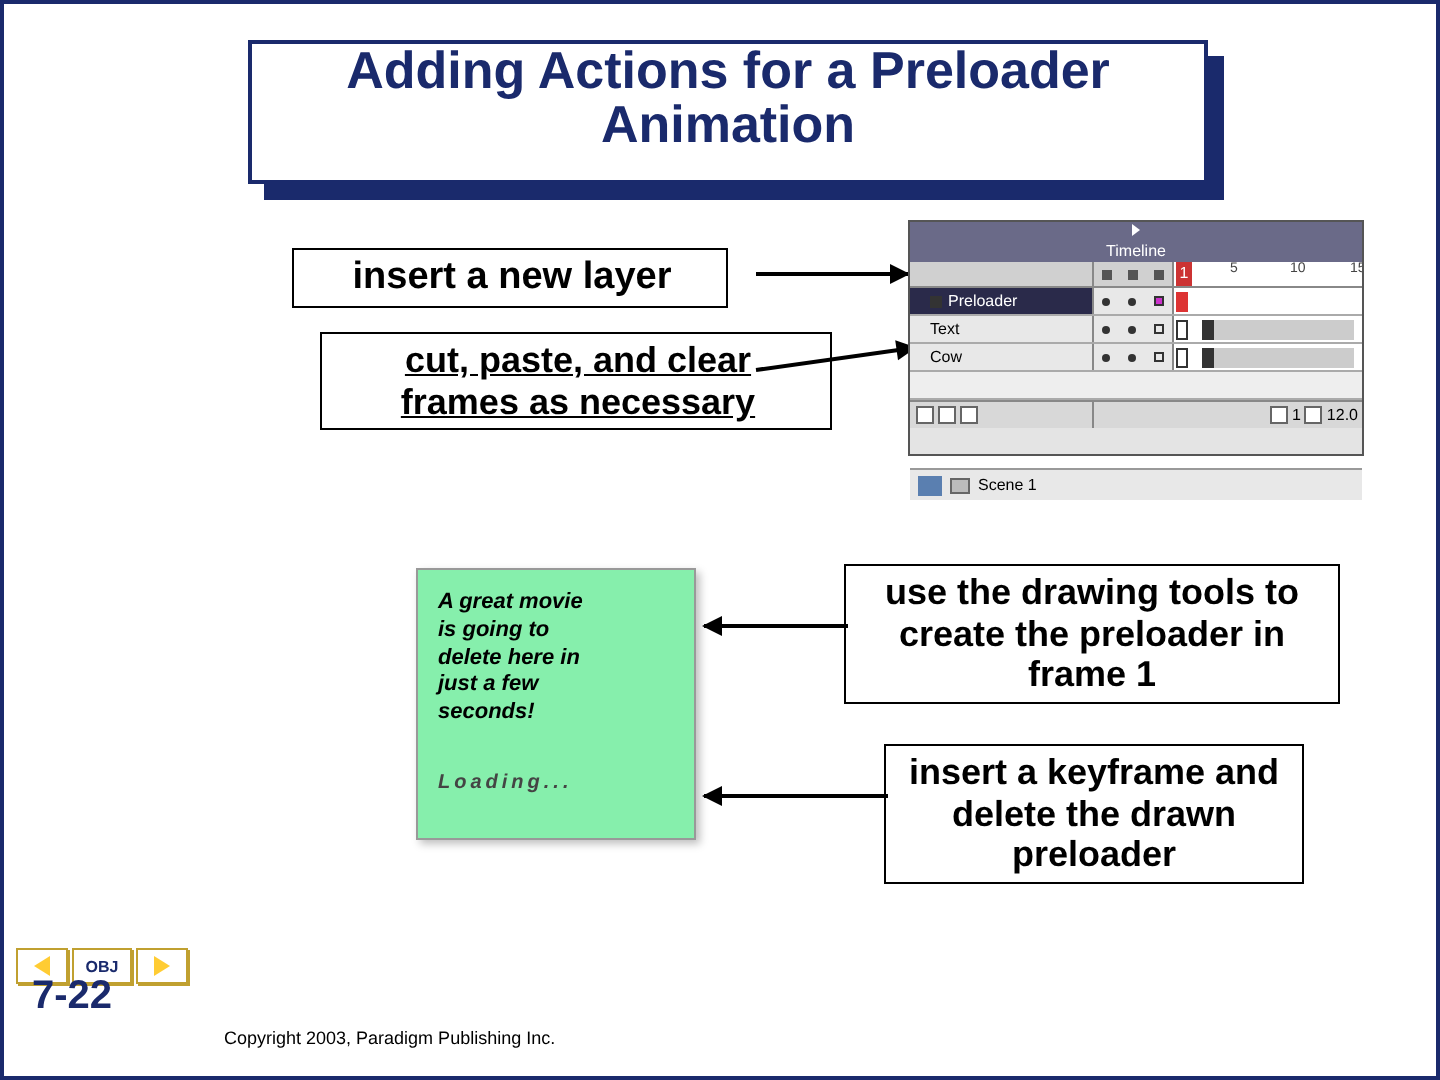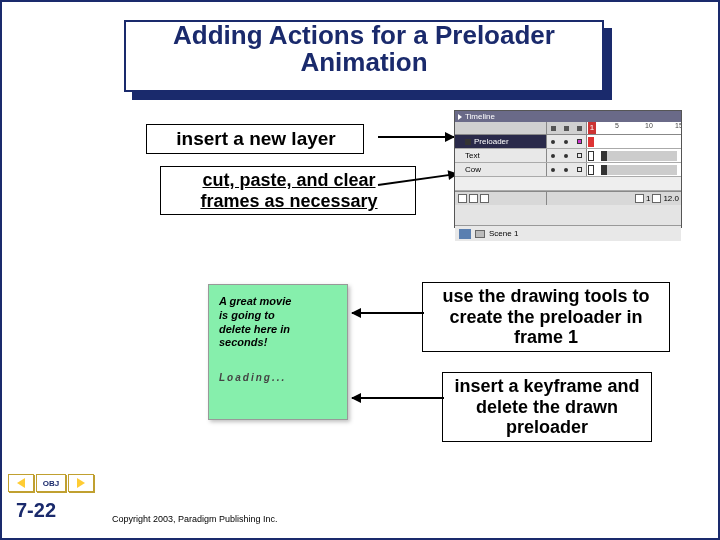--- a/index.html
+++ b/index.html
@@ -21,21 +21,21 @@
   
   .arrow { position: absolute; height: 2px; background: #000; }
   .arrow::after { content: ""; position: absolute; right: -1px; top: -4px; border-left: 10px solid #000; border-top: 5px solid transparent; border-bottom: 5px solid transparent; }
   .arrow.a1 { left: 376px; top: 134px; width: 76px; }
   .arrow.a2 { left: 376px; top: 182px; width: 80px; transform: rotate(-8deg); transform-origin: left center;}
   .arrow.a3 { left: 350px; top: 310px; width: 72px; transform: rotate(180deg); }
   .arrow.a4 { left: 350px; top: 395px; width: 92px; transform: rotate(180deg); }
 
   
   .tl { position: absolute; left: 452px; top: 108px; width: 228px; height: 118px; border: 1px solid #555; background: #e4e4e4; font-size: 8px; color:#000;}
-  .tl-head { background: #6a6a88; color:#fff; padding:1px 3px; display:flex; align-items:center; gap:3px;}
+  .tl-head { background: #6a6a88; color:#fff; padding:1px 3px; display:flex; align-items:center; gap:3px;flex-direction:column;}
   .tl-head .tri { display:inline-block; width:0;height:0;border-top:3px solid transparent;border-bottom:3px solid transparent;border-left:4px solid #fff;}
   .tl-cols { display:flex; background:#d0d0d0; border-bottom:1px solid #888;}
   .tl-lname { width:92px; border-right:1px solid #888; height:12px;}
   .tl-icons { width:40px; border-right:1px solid #888; height:12px; display:flex; align-items:center; justify-content:space-around;}
   .tl-icons span{ width:5px;height:5px; background:#555; display:inline-block;}
   .tl-ruler { flex:1; background:#fff; position:relative; height:12px; overflow:hidden;}
   .tl-ruler .tick{ position:absolute; top:0; font-size:7px; color:#444;}
   .tl-ruler .marker{ position:absolute; left:1px; top:0; width:8px; height:12px; background:#c33; color:#fff; text-align:center; line-height:12px;}
   .tl-row { display:flex; height:14px; border-bottom:1px solid #aaa;}
   .tl-row.sel .rname{ background:#2a2a4a; color:#fff;}
@@ -62,21 +62,21 @@
   .preload { position: absolute; left: 206px; top: 282px; width: 140px; height: 136px; background: #86efac; border: 1px solid #999; box-shadow: 2px 2px 4px rgba(0,0,0,.25); padding: 10px 10px 6px; }
   .preload .msg { color:#000; font-size: 11px; font-weight: bold; font-style: italic; line-height: 1.25; }
   .preload .loading { color:#444; font-size: 10px; font-weight:bold; font-style: italic; letter-spacing: 2px; margin-top: 22px; }
 
   
   .nav { position: absolute; left: 6px; bottom: 46px; display:flex; align-items:center; gap:2px;}
   .nav .navbtn { width:26px; height:18px; background:#fff; border:1px solid #c0a030; box-shadow: 1px 1px 0 #c0a030; display:flex; align-items:center; justify-content:center; cursor:pointer;}
   .nav .navbtn .tri-l { width:0;height:0;border-top:5px solid transparent;border-bottom:5px solid transparent;border-right:8px solid #ffcc33;}
   .nav .navbtn .tri-r { width:0;height:0;border-top:5px solid transparent;border-bottom:5px solid transparent;border-left:8px solid #ffcc33;}
   .nav .obj { width:30px; height:18px; background:#fff; border:1px solid #c0a030; box-shadow:1px 1px 0 #c0a030; font-size:8px; font-weight:bold; color:#1a2a6c; display:flex;align-items:center;justify-content:center; cursor:pointer;}
-  .pagenum { position:absolute; left:14px; bottom:16px; color:#1a2a6c; font-size:20px; font-weight:bold;}
+  .pagenum { position:absolute; left:14px; bottom:28px; color:#1a2a6c; font-size:20px; font-weight:bold;}
   .copyright { position:absolute; left:110px; bottom:14px; font-size:9px; color:#000;}
 </style>
 </head>
 <body>
 
 <div class="slide">
 
   <div class="title-shadow"></div>
   <div class="title-box">
     <h1>Adding Actions for a Preloader Animation</h1>
@@ -175,20 +175,21 @@
       <span class="clap"></span>
       <span>Scene 1</span>
     </div>
   </div>
 
   <div class="preload">
     <div class="msg">
       <div>A great movie</div>
       <div>is going to</div>
       <div>delete here in</div>
+      <div>just a few</div>
       <div>seconds!</div>
     </div>
     <div class="loading">Loading...</div>
   </div>
 
   <div class="nav">
     <div class="navbtn">
         <span class="tri-l"></span>
       </div>
     <div class="obj">OBJ</div>

